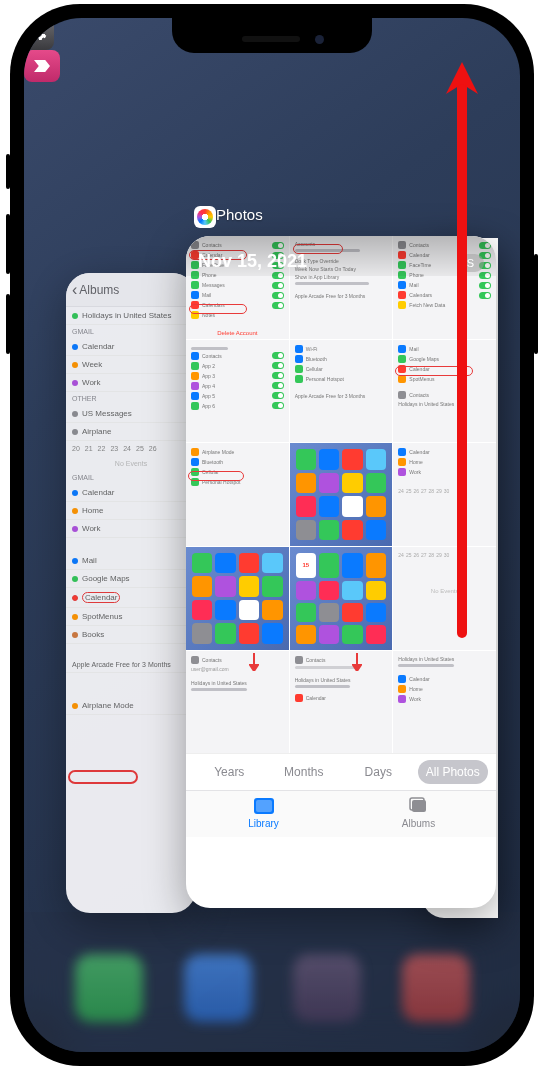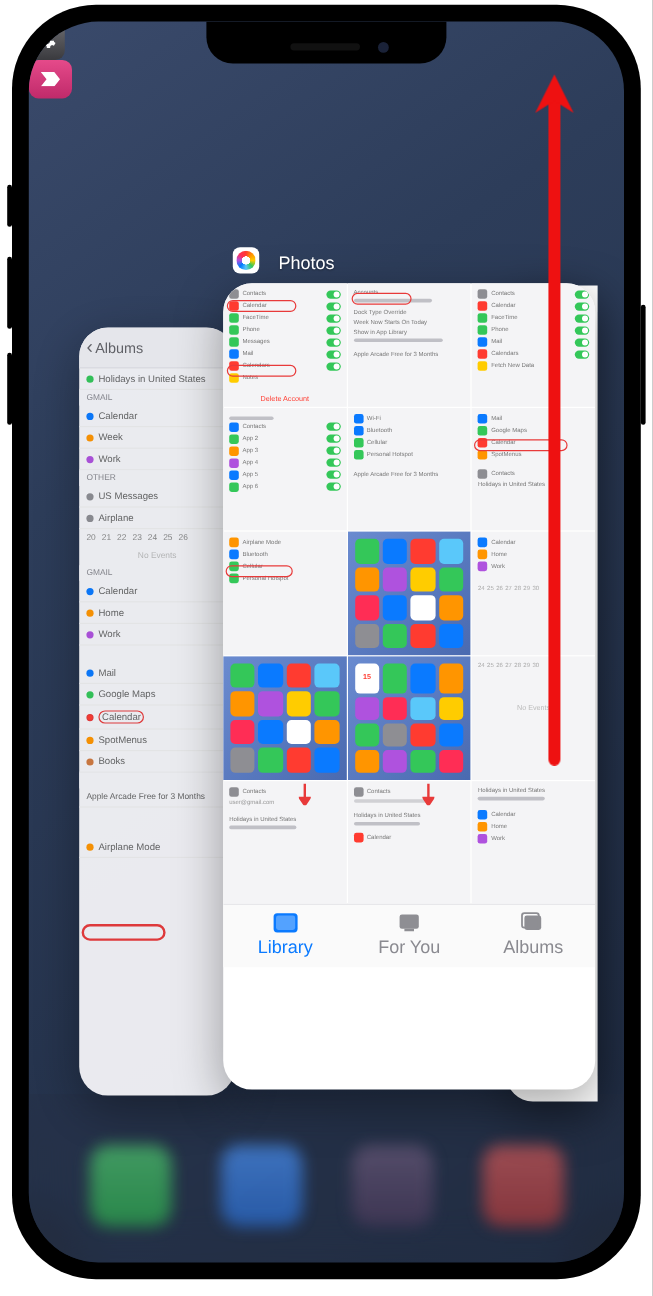--- a/index.html
+++ b/index.html
@@ -135,22 +135,22 @@
       position: absolute;
       border-radius: 24px;
       overflow: hidden;
       box-shadow: 0 12px 40px rgba(0,0,0,.35);
     }
     .card-header {
       position: absolute;
       top: -32px;
       left: 4px;
       display: flex;
-      align-items: flex-end;
-      gap: 16px;
+      align-items: flex-start;
+      gap: 0;
     }
     .card-icon {
       width: 22px;
       height: 22px;
       border-radius: 6px;
       display: flex;
       align-items: center;
       justify-content: center;
     }
     .card-label {
@@ -292,21 +292,21 @@
     }
     .seg .active{
       background:#c6c6cc;color:#fff;border-radius:14px;font-weight:500;
     }
     .tabbar{
       display:flex;
       background:#fafafa;
       border-top:1px solid #e3e3e6;
       padding:5px 0 8px;
     }
-    .tabbar .tab{flex:1;text-align:center;font-size:15px;color:#8a8a90;}
+    .tabbar .tab{flex:1;text-align:center;font-size:10px;color:#8a8a90;}
     .tabbar .tab.active{color:#0a7aff;}
     .tabbar .ti{
       width:22px;height:20px;margin:0 auto 2px;border-radius:4px;
       display:flex;align-items:center;justify-content:center;
     }
     
     .card-right{
       top:220px;
       left:398px;
       width:76px;
@@ -469,20 +469,24 @@
       <div class="red-ring" style="top:497px;left:2px;width:70px;height:14px;"></div>
     </div>
 
     <div class="card card-right">
       <div class="right-inner">
         <div class="today">Today</div>
       </div>
     </div>
 
     <div class="card card-photos">
+      <div class="photos-top">
+        <span>Nov 15, 2021</span>
+        <span class="select-chip">S</span>
+      </div>
       <div class="photo-grid">
 
         <div class="thumb">
           <div class="rows">
             <div class="r">
                 <span class="sq" style="background:#8e8e93"></span>
                 <span>Contacts</span>
                 <span class="tog"></span>
               </div>
             <div class="r">
@@ -846,39 +850,36 @@
                 <span>Home</span>
               </div>
             <div class="r">
                 <span class="sq" style="background:#af52de"></span>
                 <span>Work</span>
               </div>
           </div>
         </div>
       </div>
 
+      <div class="seg">
+        <span>Years</span>
+        <span>Months</span>
+        <span>Days</span>
+        <span class="active">All Photos</span>
+      </div>
 
       <div class="tabbar">
         <div class="tab active">
           <div class="ti">
             <svg width="22" height="18" viewBox="0 0 22 18">
                 <rect x="1" y="1" width="20" height="16" rx="3" fill="#0a7aff"></rect>
                 <rect x="3" y="3" width="16" height="12" rx="2" fill="#fff" opacity=".3"></rect>
               </svg>
           </div>
           <span>Library</span>
-        </div>
-        <div class="tab">
-          <div class="ti">
-            <svg width="20" height="18" viewBox="0 0 20 18" fill="#8e8e93">
-                <rect x="2" y="2" width="16" height="12" rx="2"></rect>
-                <path d="M6 15 h8" stroke="#8e8e93" stroke-width="2"></path>
-              </svg>
-          </div>
-          <span>For You</span>
         </div>
         <div class="tab">
           <div class="ti">
             <svg width="20" height="18" viewBox="0 0 20 18" fill="#8e8e93">
                 <rect x="3" y="3" width="14" height="12" rx="2"></rect>
                 <rect x="1" y="1" width="14" height="12" rx="2" fill="none" stroke="#8e8e93" stroke-width="1.5"></rect>
               </svg>
           </div>
           <span>Albums</span>
         </div>

